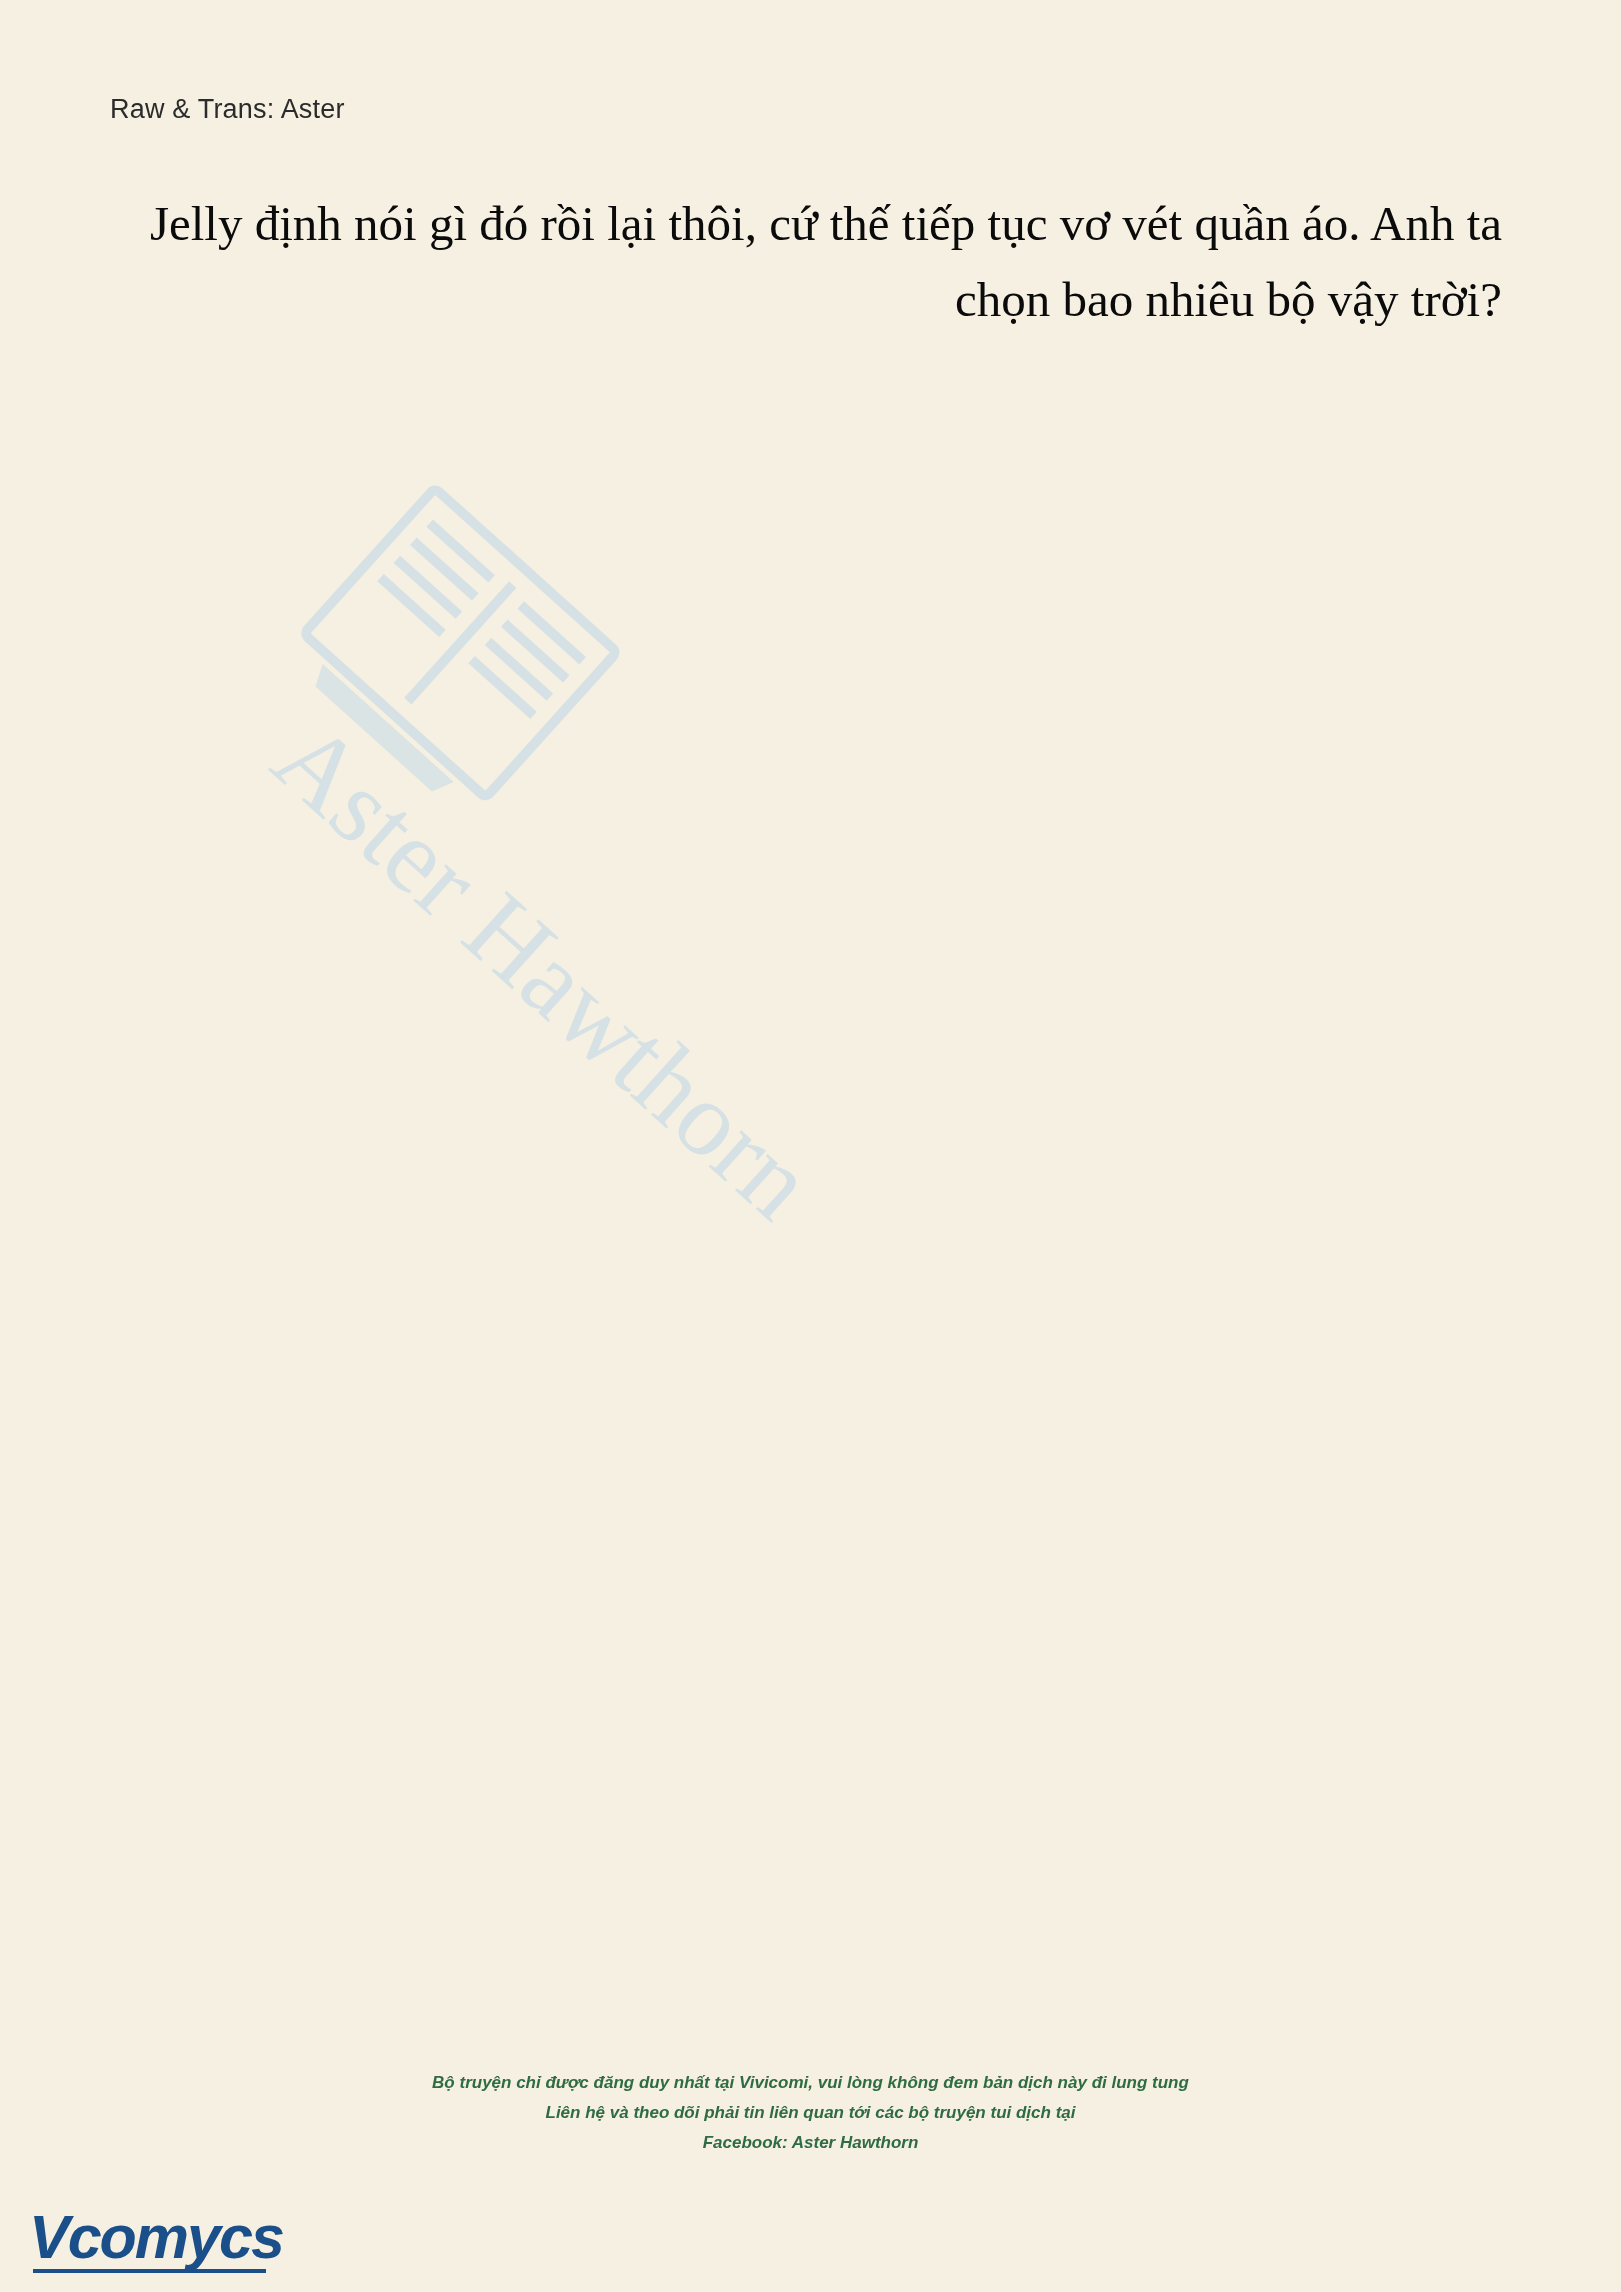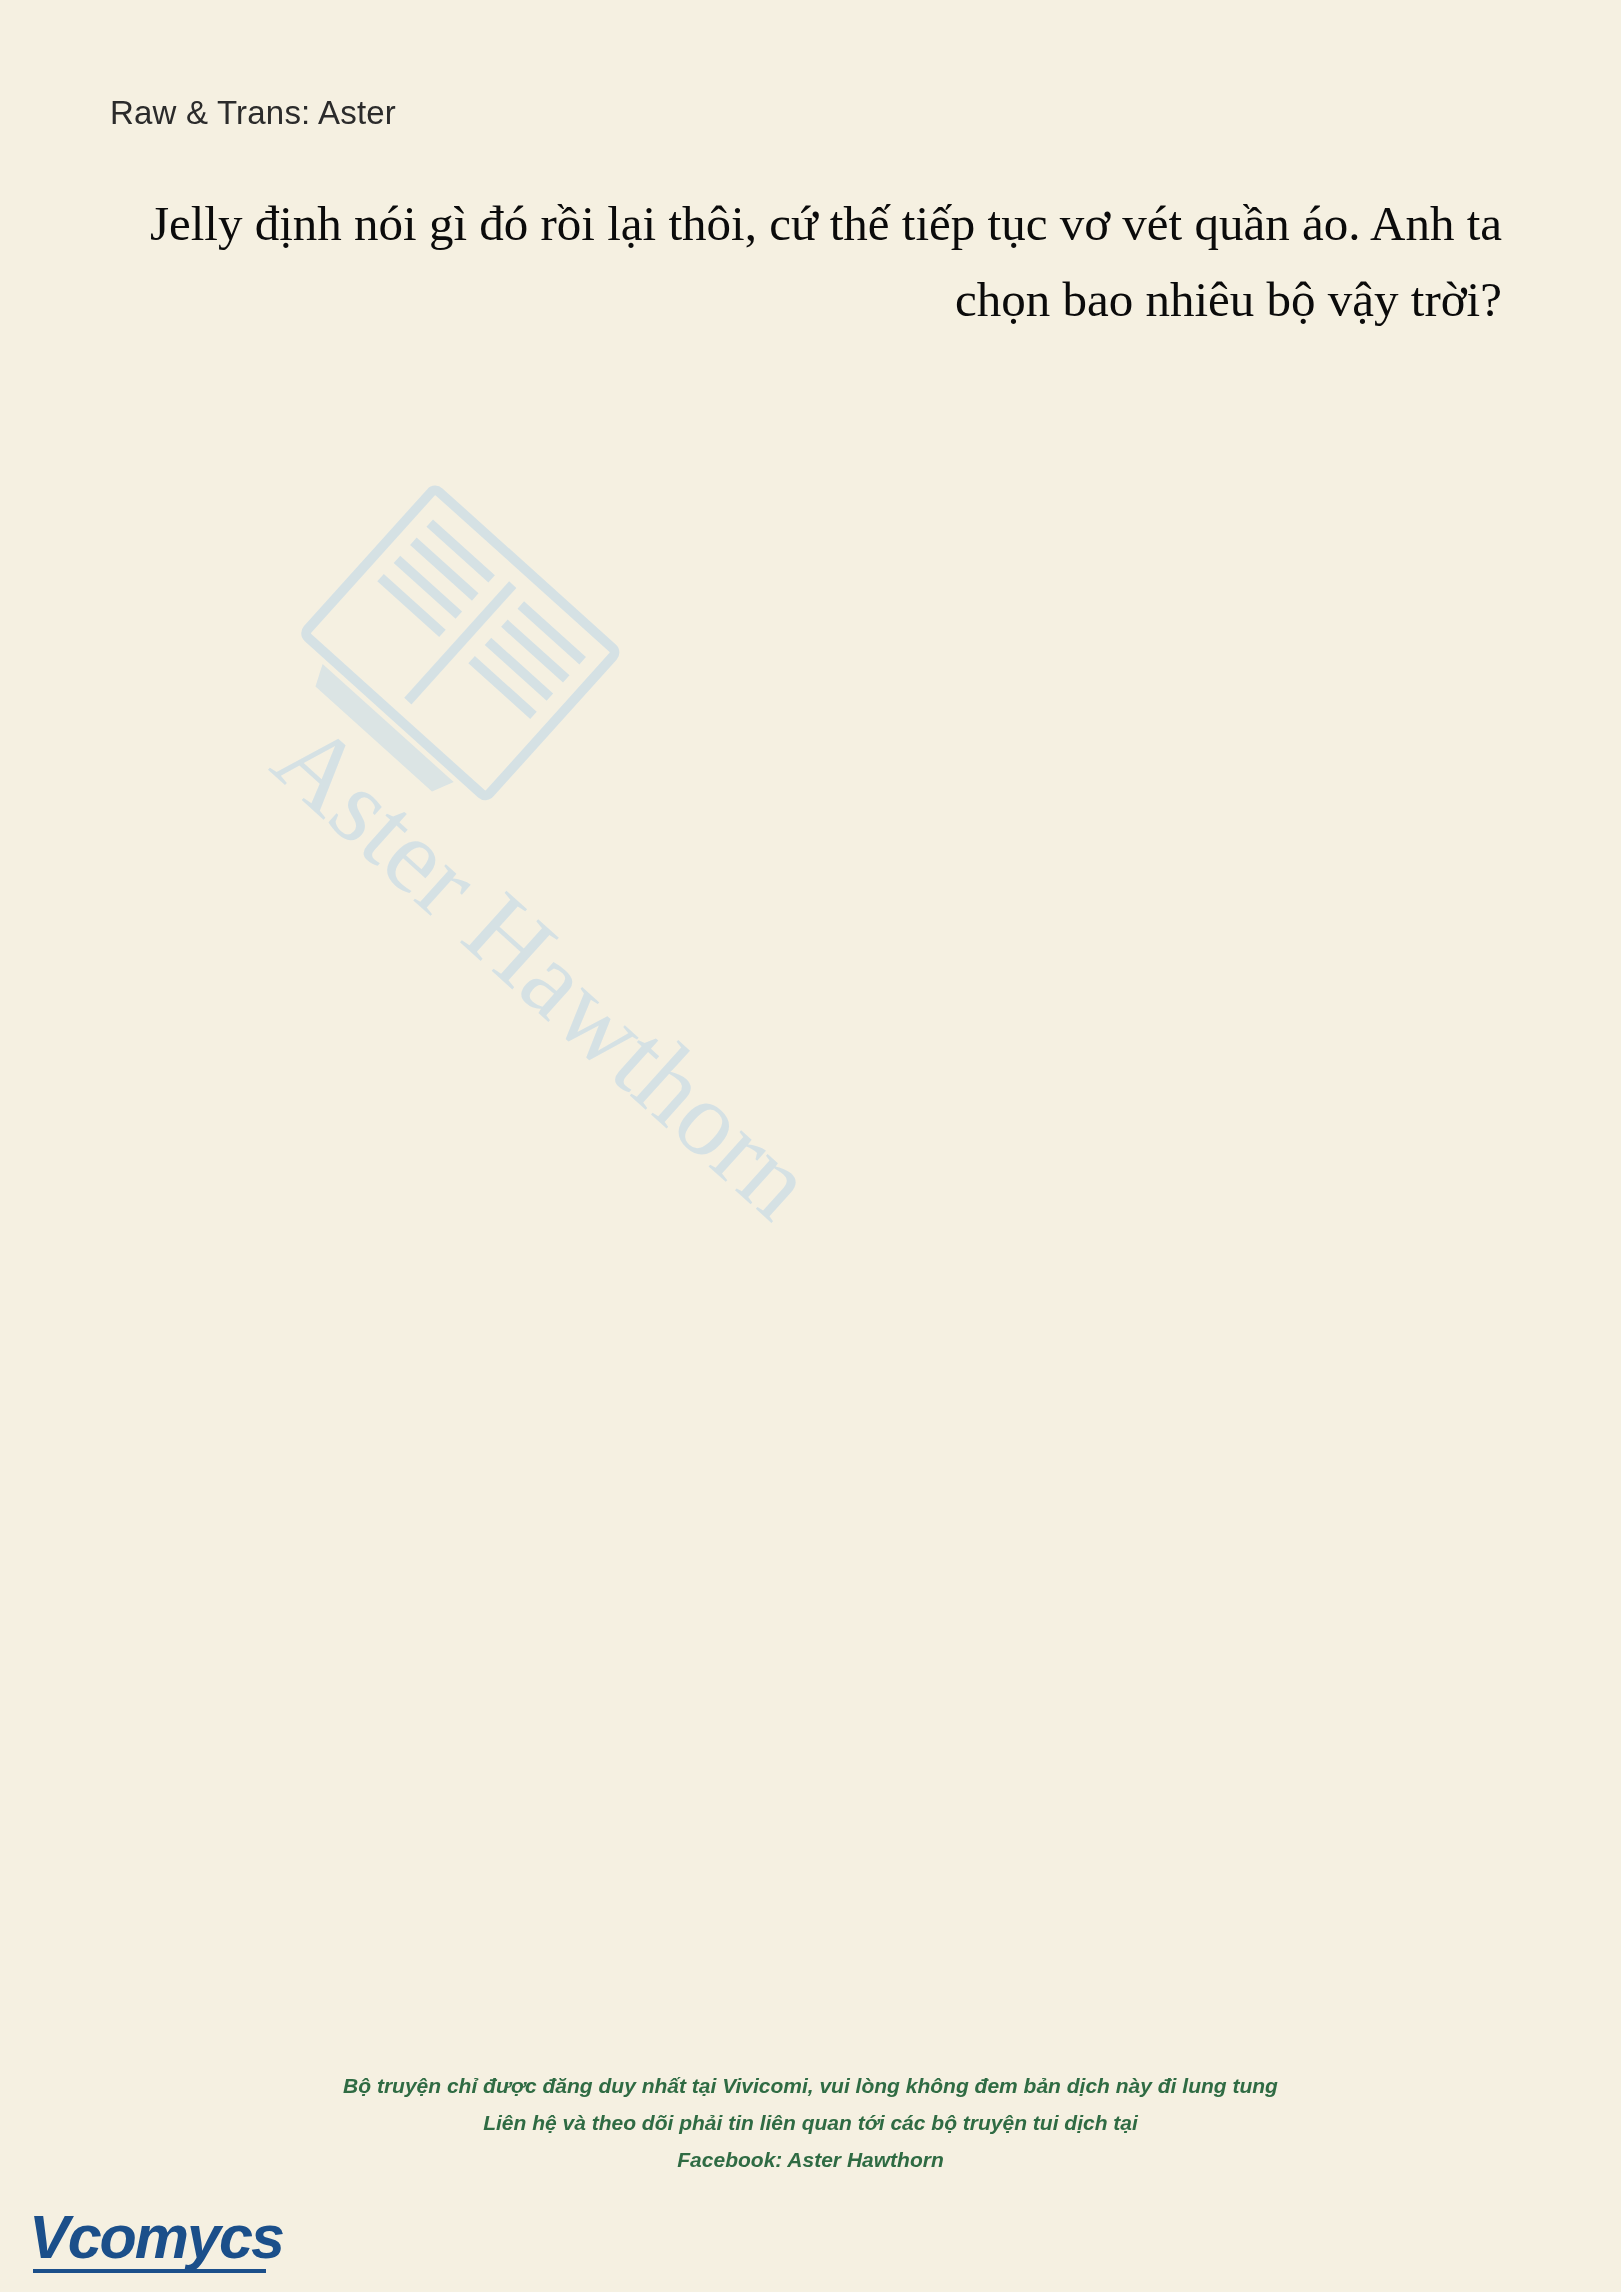--- a/index.html
+++ b/index.html
@@ -21,21 +21,21 @@
     height: 2293px;
     box-sizing: border-box;
   }
 
   
   .credit {
     position: absolute;
     top: 94px;
     left: 110px;
     font-family: "Liberation Sans", sans-serif;
-    font-size: 33px;
+    font-size: 27px;
     color: #2b2b2b;
     letter-spacing: 0.2px;
   }
 
   
   .watermark {
     position: absolute;
     left: 323px;
     top: 461px;
     width: 804px;
@@ -84,21 +84,21 @@
   
   .footer-notes {
     position: absolute;
     left: 0;
     right: 0;
     top: 2068px;
     text-align: center;
   }
   .footer-line {
     font-family: "Liberation Sans", sans-serif;
-    font-size: 21px;
+    font-size: 17px;
     font-weight: bold;
     font-style: italic;
     color: #2f6b43;
     line-height: 1.75;
   }
 
   
   .logo {
     position: absolute;
     left: 29px;

